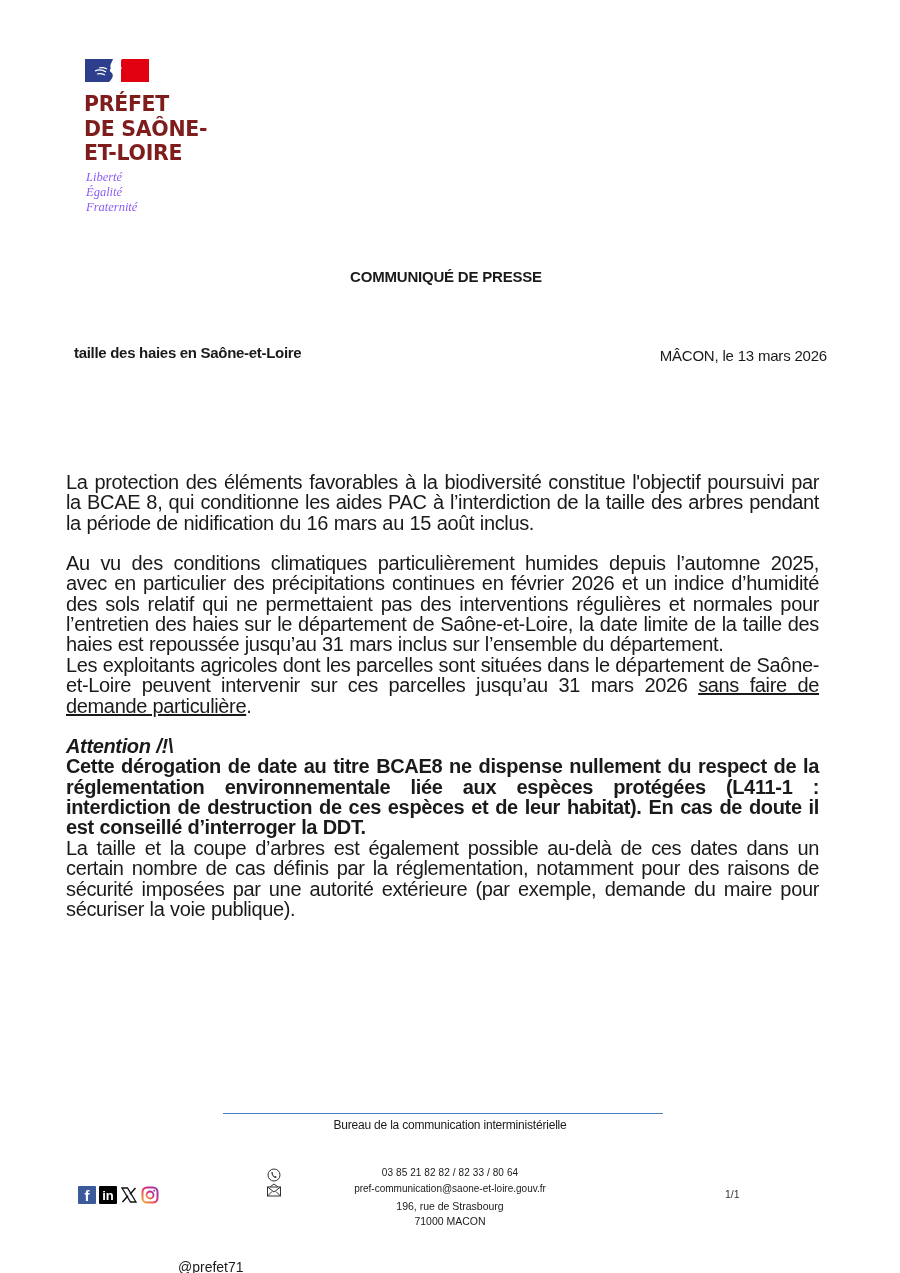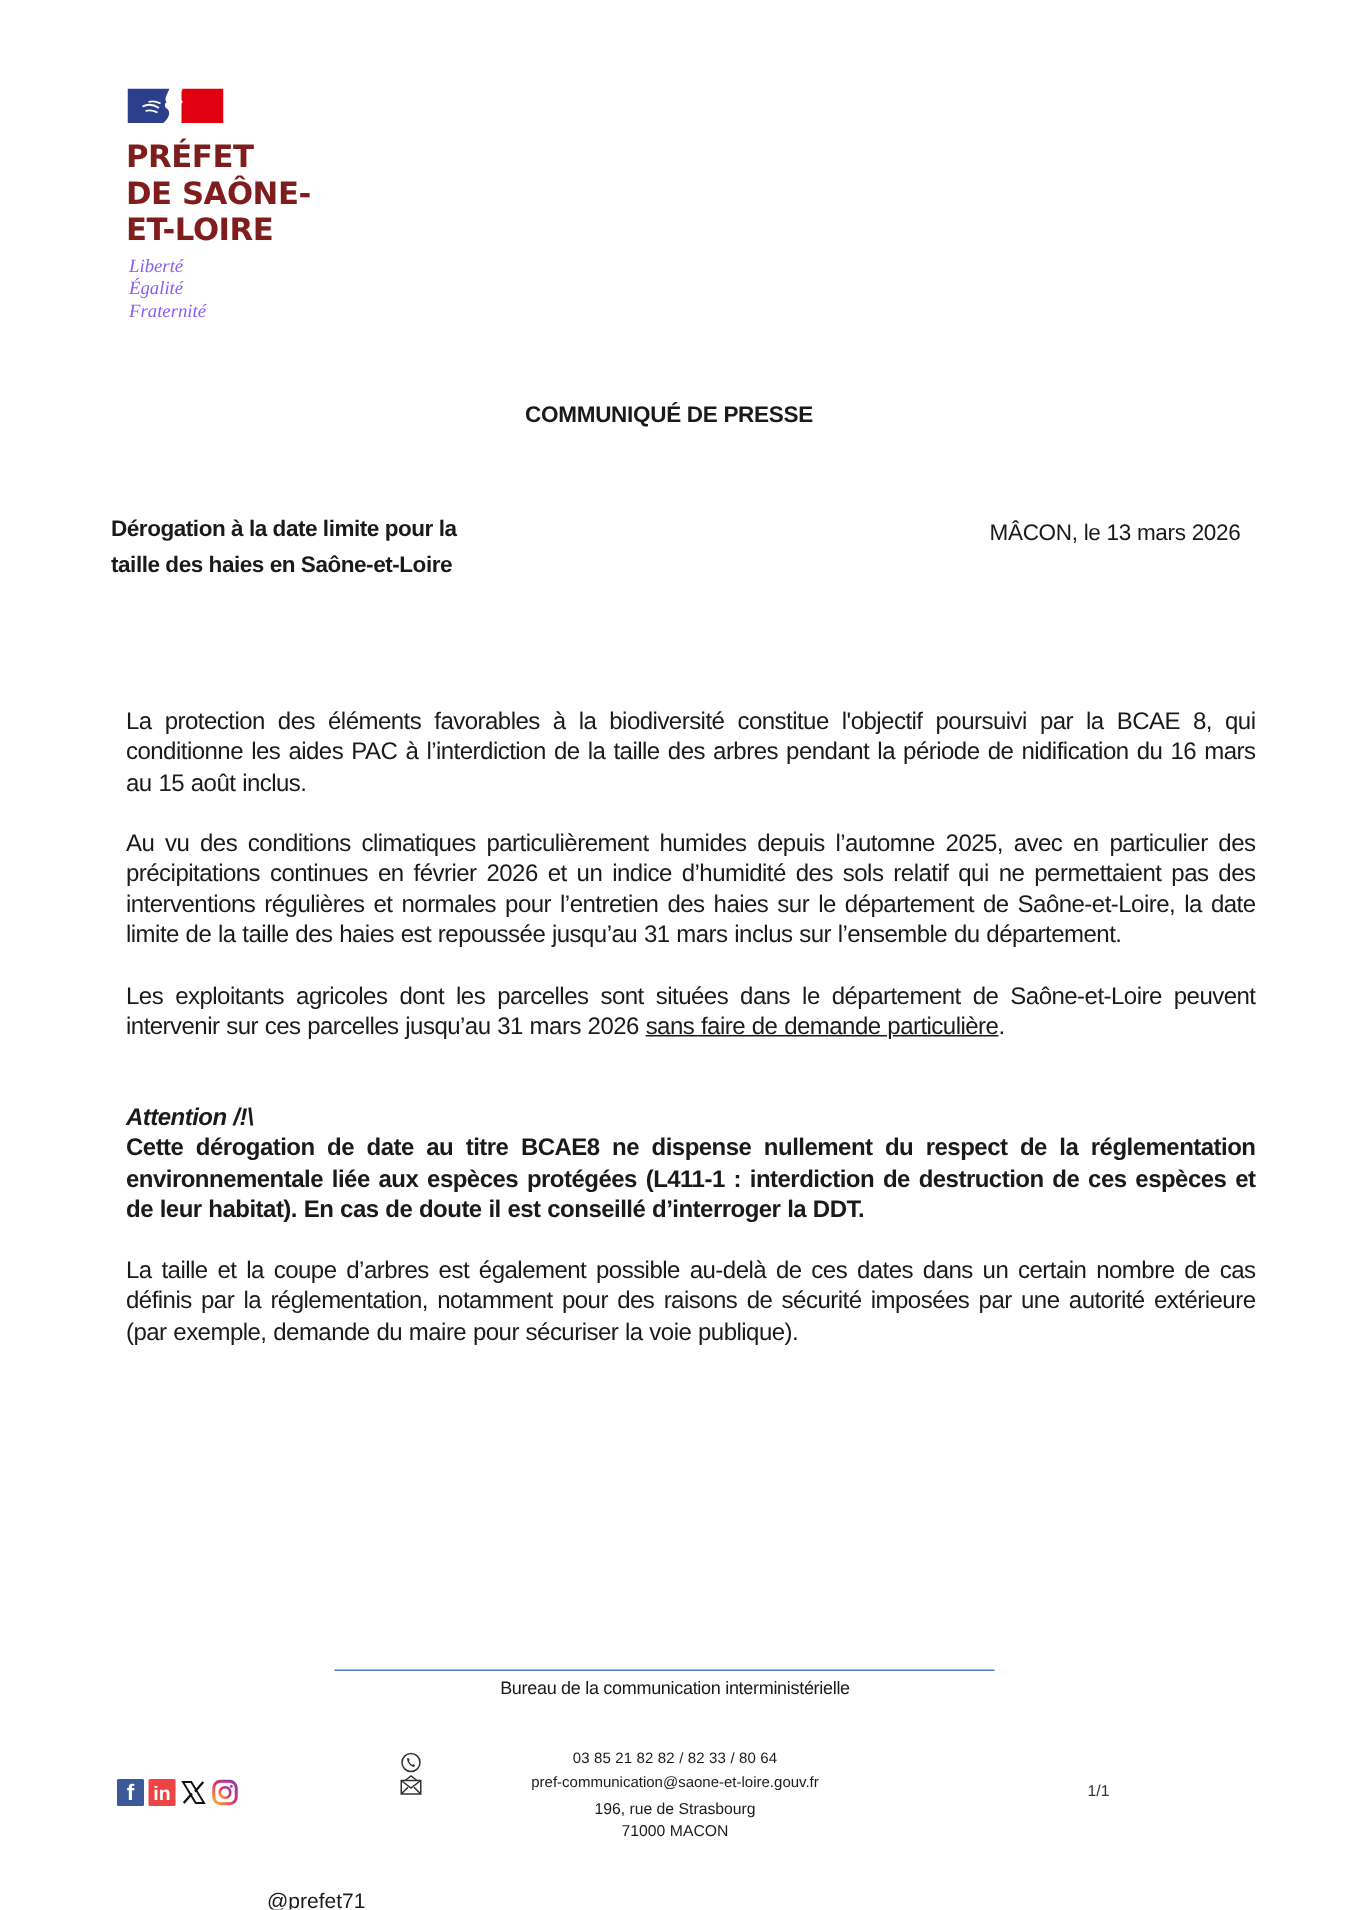--- a/index.html
+++ b/index.html
@@ -26,22 +26,22 @@
     }
     .subject {
       position: absolute; left: 74px; top: 341px; width: 300px;
       font-weight: bold; font-size: 15px; line-height: 24px; letter-spacing: -0.3px;
     }
     .date {
       position: absolute; right: 73px; top: 347px;
       font-size: 15px; letter-spacing: -0.2px;
     }
     .body-text {
-      position: absolute; left: 84px; width: 753px;
-      font-size: 16px; line-height: 20.3px; text-align: justify;
+      position: absolute; left: 66px; width: 753px;
+      font-size: 20px; line-height: 20.3px; text-align: justify;
       letter-spacing: -0.35px; word-spacing: 0.4px;
     }
     .p1 { top: 472px; }
     .p2 { top: 553px; }
     .p3 { top: 655px; }
     .attention { top: 736px; }
     .attention .att-label { font-style: italic; font-weight: bold; display: block; }
     .attention .att-body { font-weight: bold; display: block; }
     .p4 { top: 838px; }
     .underline { text-decoration: underline; }
@@ -58,21 +58,21 @@
       position: absolute; left: 300px; width: 300px; top: 1165px; text-align: center;
     }
     .phone { font-size: 10px; line-height: 16px; letter-spacing: 0.1px; }
     .email { font-size: 10px; line-height: 16px; letter-spacing: 0px; white-space: nowrap; margin-left: -30px; margin-right: -30px; }
     .addr { font-size: 10.5px; line-height: 15px; margin-top: 2px; }
     .contact-icons { position: absolute; left: 266px; top: 1168px; width: 18px; }
     .contact-icons svg { display: block; }
     .social { position: absolute; left: 78px; top: 1186px; display: flex; gap: 3px; align-items: center; }
     .social .sq { width: 18px; height: 18px; display: flex; align-items: center; justify-content: center; }
     .fb { background: #3b5a9a; color: #fff; font-weight: bold; font-size: 15px; border-radius: 1px; }
-    .li { background: #ef4444; color: #fff; font-weight: bold; font-size: 13px; border-radius: 1px; }
+    .li { background: #000000; color: #fff; font-weight: bold; font-size: 13px; border-radius: 1px; }
     .handle { position: absolute; left: 178px; top: 1259px; font-size: 14px; }
     .page-num { position: absolute; left: 725px; top: 1188px; font-size: 10.5px; color: #333; }
   </style>
 </head>
 <body>
 
 <div class="logo">
   <svg class="marianne" viewBox="0 0 64 23">
     <rect x="0" y="0" width="28" height="23" fill="#2d3e8c"></rect>
     <rect x="36" y="0" width="28" height="23" fill="#e1000f"></rect>
@@ -87,21 +87,20 @@
   <div class="motto">
     <div>Liberté</div>
     <div>Égalité</div>
     <div>Fraternité</div>
   </div>
 </div>
 
 <div class="press-title">COMMUNIQUÉ DE PRESSE</div>
 
 <div class="subject">
-  <div>Dérogation à la date limite pour la</div>
   <div>taille des haies en Saône-et-Loire</div>
 </div>
 <div class="date">MÂCON, le 13 mars 2026</div>
 
 <div class="body-text p1">La protection des éléments favorables à la biodiversité constitue l'objectif poursuivi par la BCAE 8, qui conditionne les aides PAC à l’interdiction de la taille des arbres pendant la période de nidification du 16 mars au 15 août inclus.</div>
 <div class="body-text p2">Au vu des conditions climatiques particulièrement humides depuis l’automne 2025, avec en particulier des précipitations continues en février 2026 et un indice d’humidité des sols relatif qui ne permettaient pas des interventions régulières et normales pour l’entretien des haies sur le département de Saône-et-Loire, la date limite de la taille des haies est repoussée jusqu’au 31 mars inclus sur l’ensemble du département.</div>
 <div class="body-text p3">
   <span>Les exploitants agricoles dont les parcelles sont situées dans le département de Saône-et-Loire peuvent intervenir sur ces parcelles jusqu’au 31 mars 2026 </span><span class="underline">sans faire de demande particulière</span><span>.</span>
 </div>
 <div class="body-text attention">

